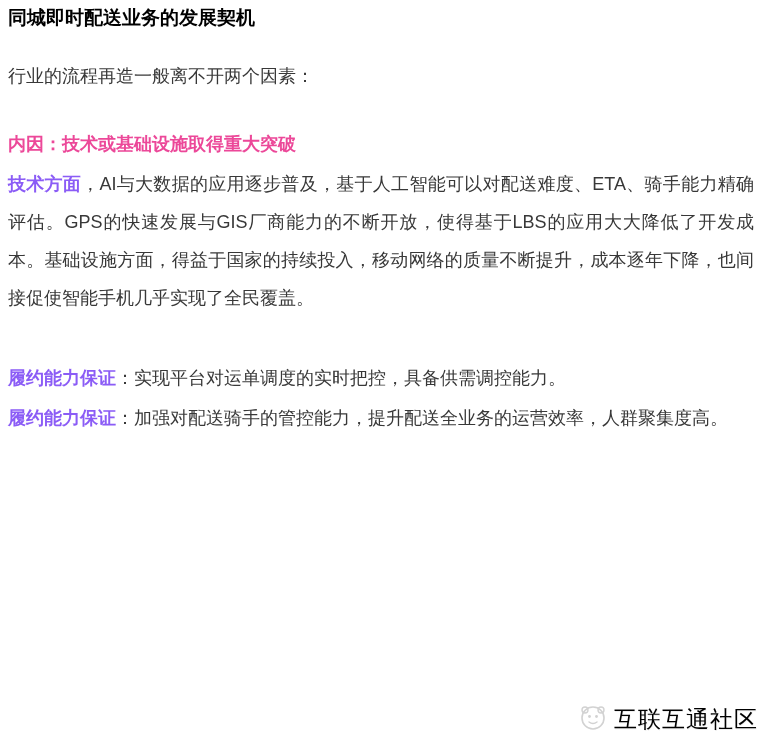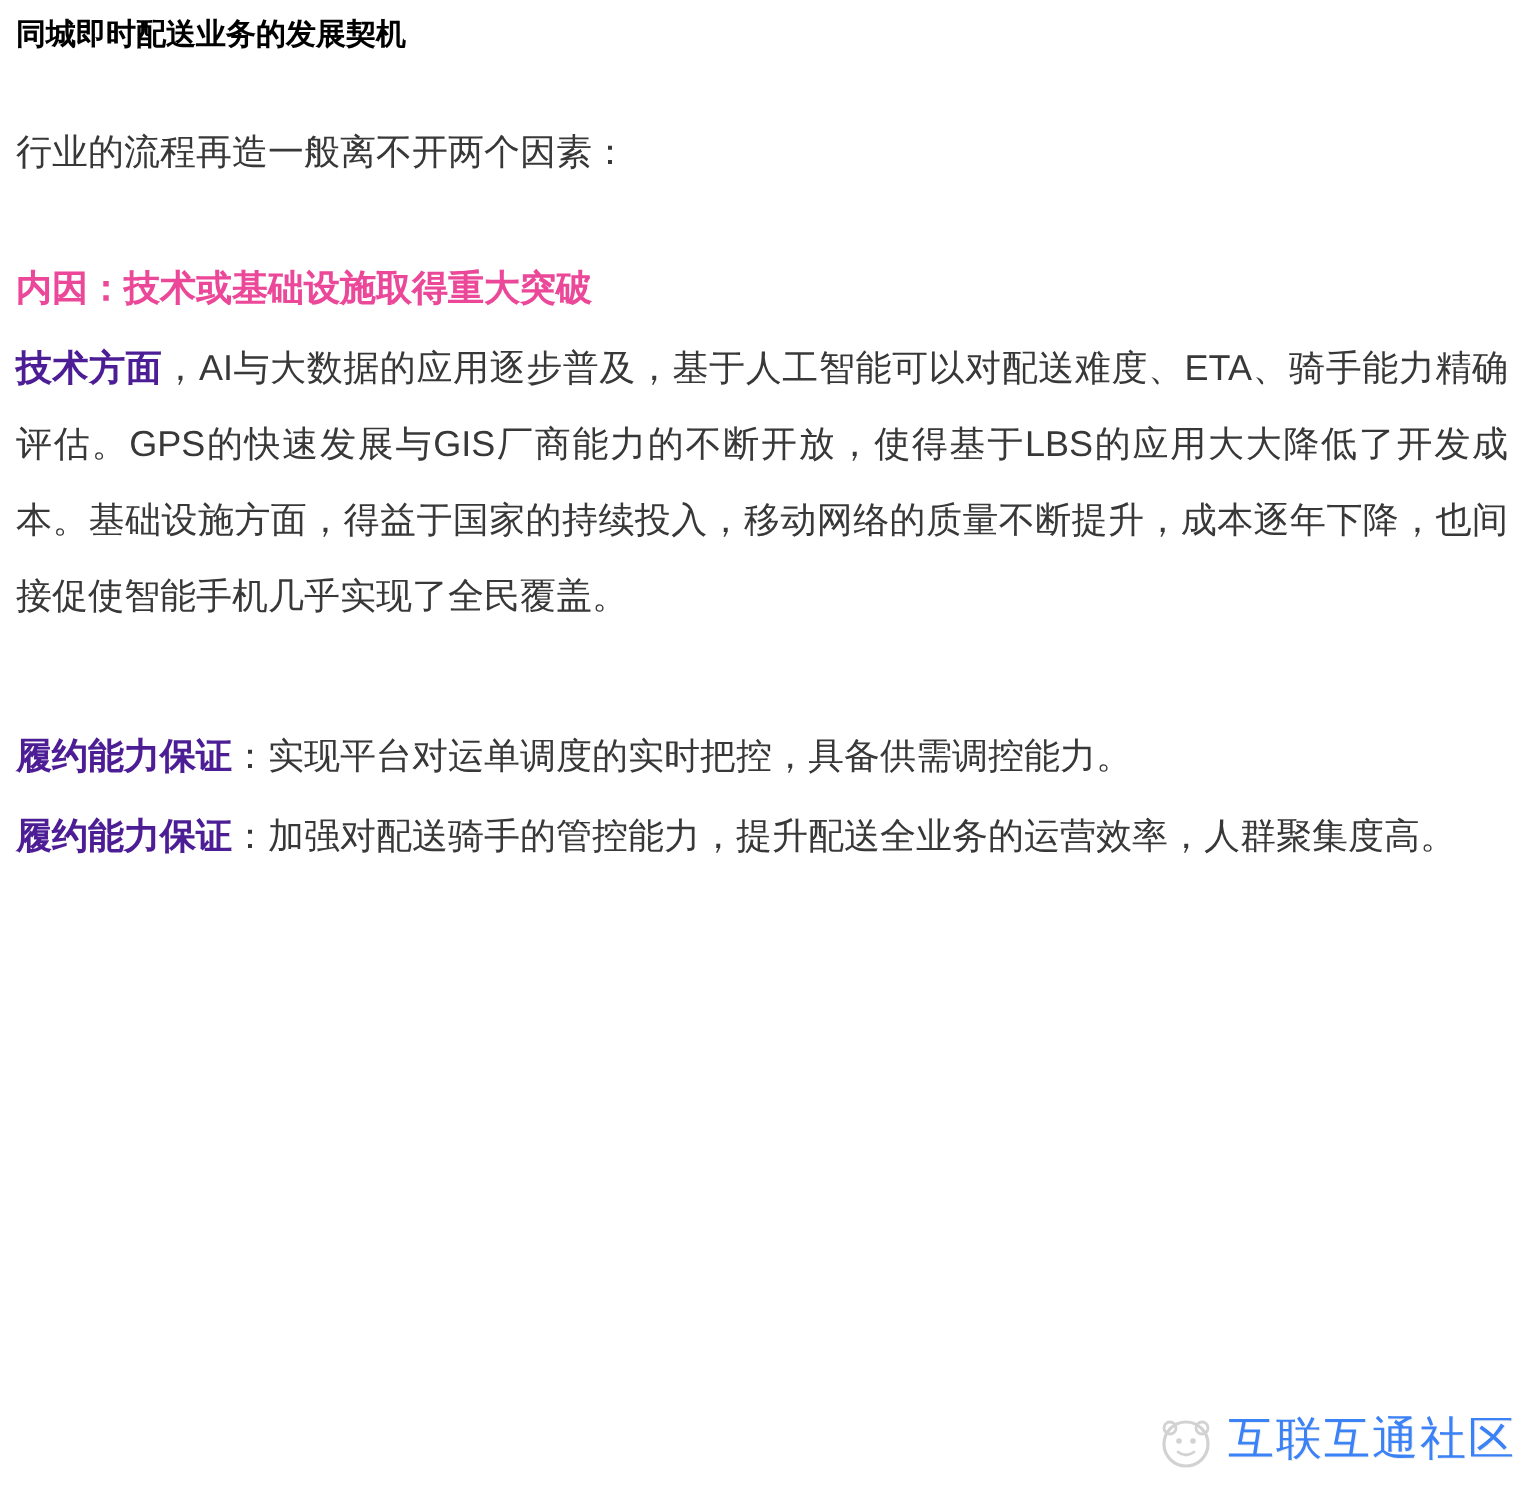--- a/index.html
+++ b/index.html
@@ -16,50 +16,50 @@
     color: #383838;
   }
   .article {
     padding: 5px 8px 0 8px;
     font-size: 18px;
     line-height: 38px;
     text-align: justify;
     text-justify: inter-ideograph;
   }
   .title {
-    font-size: 15px;
+    font-size: 19px;
     line-height: 26px;
     font-weight: 700;
     color: #000000;
     margin: 0 0 26px 0;
   }
   p.para {
     margin: 0 0 30px 0;
   }
   p.para.bold {
     font-weight: 700;
     color: #ec4899;
   }
   p.tight   { margin-bottom: 2px; }
   p.mb22    { margin-bottom: 22px; }
   p.mb42    { margin-bottom: 42px; }
   p.mb14    { margin-bottom: 14px; }
   p.mb0     { margin-bottom: 0; }
   strong.lead {
     font-weight: 700;
-    color: #4c1d95;
+    color: #8b5cf6;
   }
   .watermark {
     position: absolute;
     top: 702px;
     right: 4px;
     display: flex;
-    align-items: flex-end;
+    align-items: flex-start;
     gap: 6px;
-    color: #3b82f6;
+    color: #000000;
     font-size: 23px;
     line-height: 34px;
     white-space: nowrap;
     user-select: none;
   }
   .watermark .logo {
     width: 30px;
     height: 30px;
     flex: 0 0 auto;
   }

